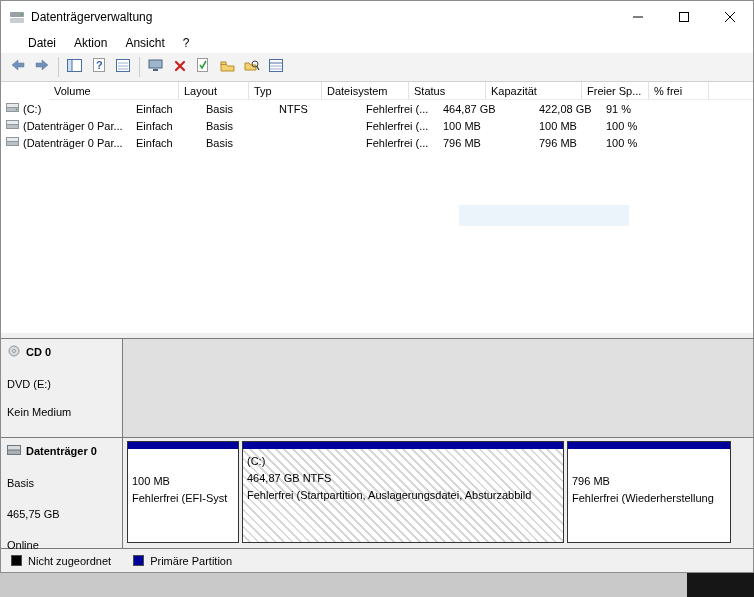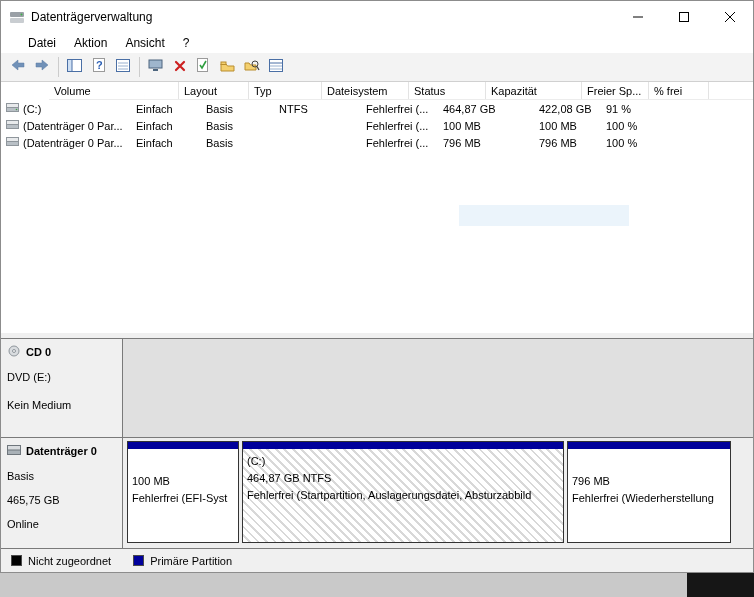--- a/index.html
+++ b/index.html
@@ -42,21 +42,21 @@
   .splitter { height:5px; background:#f0f0f0; }
 
   
   .graphical { height:210px; background:#eab308; font-size:11px;text-decoration:underline; }
   .g-row { position:relative; border-top:1px solid #7a7a7a; }
   .g-row.cd { height:99px; }
   .g-row.disk { height:111px; }
   .g-panel { position:absolute; left:0; top:0; bottom:0; width:122px; background:#f0f0f0;
              border-right:1px solid #7a7a7a; padding:6px 6px; }
   .g-head { display:flex; align-items:center; gap:5px; font-weight:bold; }
-  .g-line { margin-top:12px; }
+  .g-line { margin-top:19px; }
   .g-line.gap { margin-top:16px; }
   .g-content { position:absolute; left:122px; right:0; top:0; bottom:0; }
   .cd .g-content { background:#e0e0e0; }
   .disk .g-content { background:#eeeeee; }
 
   .part { position:absolute; top:3px; height:102px; background:#fff; border:1px solid #333; }
   .part .strip { height:7px; background:#00009B; }
   .pbody { height:calc(100% - 7px); }
   .hatched .pbody { background:repeating-linear-gradient(45deg,#ffffff 0px,#ffffff 4px,#d8d8d8 4px,#d8d8d8 6px); }
   .plines { padding-left:4px; line-height:17px; }

